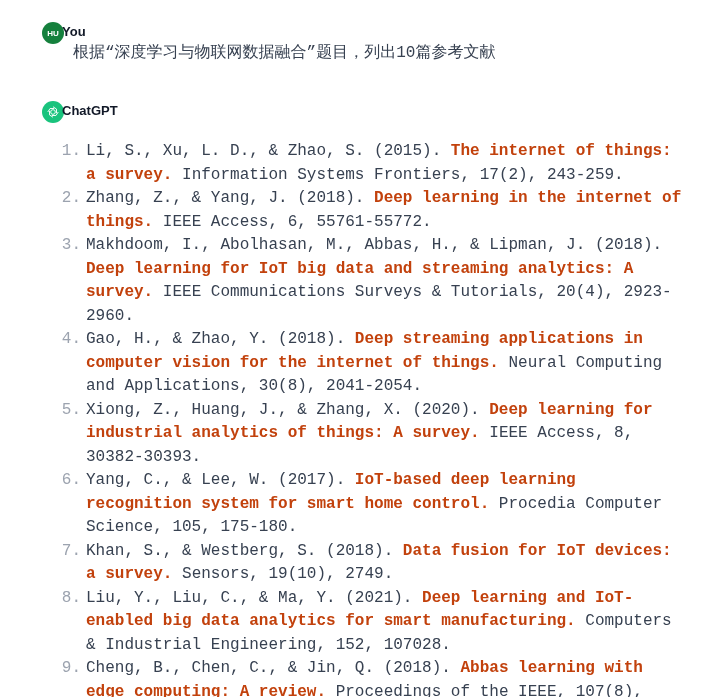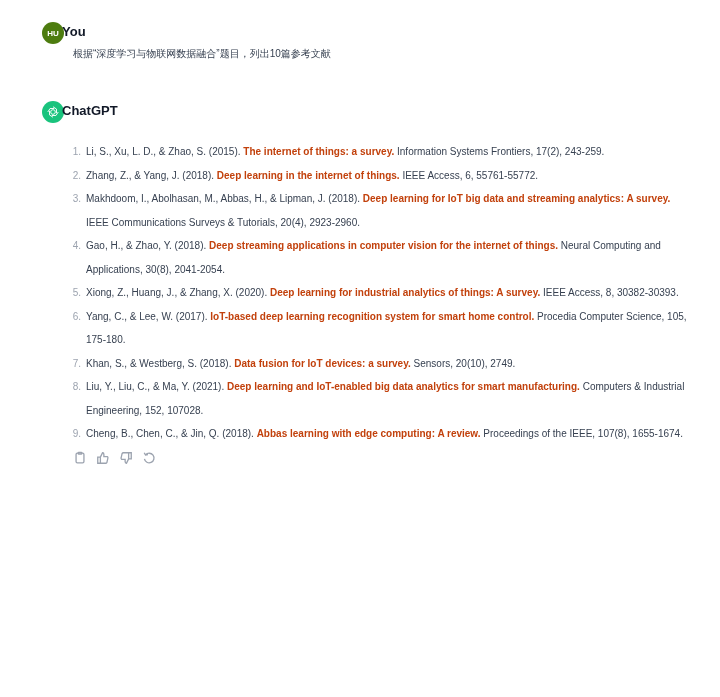--- a/index.html
+++ b/index.html
@@ -8,56 +8,56 @@
     font-family: "Liberation Sans", "DejaVu Sans", sans-serif;
     color: #374151;
   }
   .msg { position: absolute; left: 42px; right: 30px; }
   .avatar {
     position: absolute; left: 0; top: 0; width: 22px; height: 22px; border-radius: 50%;
     display: flex; align-items: center; justify-content: center;
     color: #fff; font-size: 8px; font-weight: bold;
   }
   .author { position: absolute; left: 20px; top: 2px; font-size: 13px; font-weight: bold; color: #111827; }
-  .content { position: absolute; left: 31px; top: 24px; right: 0; font-size: 10px; line-height: 23.5px; color: #374151; }
+  .content { position: absolute; left: 31px; top: 24px; right: 0; font-size: 16px; line-height: 23.5px; color: #374151; font-family: Liberation Mono, monospace; }
   ol.refs { list-style: none; margin: 20px 0 0 0; padding: 0; }
   ol.refs li { position: relative; padding-left: 7px; }
   ol.refs li .num { position: absolute; left: -20px; width: 22px; text-align: right; color: #9ca3af; }
   ol.refs li .title { font-weight: bold; color: #c2410c; }
   .summary { margin-top: 20px; line-height: 25px; }
   .actions { display: flex; gap: 9px; margin-top: 4px; }
   .actions span { width: 14px; height: 14px; display: inline-block; }
   .actions svg { width: 14px; height: 14px; stroke: #9ca3af; fill: none; stroke-width: 1.5; }
 </style>
 </head>
 <body>
 
 <div class="msg" style="top:22px;">
-  <div class="avatar" style="background:#4d7c0f;">HU</div>
+  <div class="avatar" style="background:#15803d;">HU</div>
   <div class="author">You</div>
   <div class="content" style="top:20px;">根据“深度学习与物联网数据融合”题目，列出10篇参考文献</div>
 </div>
 
 <div class="msg" style="top:101px;">
   <div class="avatar" style="background:#19c37d;">
     <svg width="14" height="14" viewBox="0 0 24 24" fill="none" stroke="#fff" stroke-width="1.6">
       <circle cx="12" cy="12" r="4"></circle>
       <path d="M12 3 L18 7 L18 14 M21 12 L17 18 L10 18 M12 21 L6 17 L6 10 M3 12 L7 6 L14 6"></path>
     </svg>
   </div>
   <div class="author">ChatGPT</div>
   <div class="content" style="top:19px;">
     <ol class="refs" style="margin-left:6px;">
       <li><span class="num">1.</span><span>Li, S., Xu, L. D., &amp; Zhao, S. (2015). </span><span class="title">The internet of things: a survey.</span><span> Information Systems Frontiers, 17(2), 243-259.</span></li>
       <li><span class="num">2.</span><span>Zhang, Z., &amp; Yang, J. (2018). </span><span class="title">Deep learning in the internet of things.</span><span> IEEE Access, 6, 55761-55772.</span></li>
       <li><span class="num">3.</span><span>Makhdoom, I., Abolhasan, M., Abbas, H., &amp; Lipman, J. (2018). </span><span class="title">Deep learning for IoT big data and streaming analytics: A survey.</span><span> IEEE Communications Surveys &amp; Tutorials, 20(4), 2923-2960.</span></li>
       <li><span class="num">4.</span><span>Gao, H., &amp; Zhao, Y. (2018). </span><span class="title">Deep streaming applications in computer vision for the internet of things.</span><span> Neural Computing and Applications, 30(8), 2041-2054.</span></li>
       <li><span class="num">5.</span><span>Xiong, Z., Huang, J., &amp; Zhang, X. (2020). </span><span class="title">Deep learning for industrial analytics of things: A survey.</span><span> IEEE Access, 8, 30382-30393.</span></li>
       <li><span class="num">6.</span><span>Yang, C., &amp; Lee, W. (2017). </span><span class="title">IoT-based deep learning recognition system for smart home control.</span><span> Procedia Computer Science, 105, 175-180.</span></li>
-      <li><span class="num">7.</span><span>Khan, S., &amp; Westberg, S. (2018). </span><span class="title">Data fusion for IoT devices: a survey.</span><span> Sensors, 20(10), 2749.</span></li>
+      <li><span class="num">7.</span><span>Khan, S., &amp; Westberg, S. (2018). </span><span class="title">Data fusion for IoT devices: a survey.</span><span> Sensors, 19(10), 2749.</span></li>
       <li><span class="num">8.</span><span>Liu, Y., Liu, C., &amp; Ma, Y. (2021). </span><span class="title">Deep learning and IoT-enabled big data analytics for smart manufacturing.</span><span> Computers &amp; Industrial Engineering, 152, 107028.</span></li>
       <li><span class="num">9.</span><span>Cheng, B., Chen, C., &amp; Jin, Q. (2018). </span><span class="title">Abbas learning with edge computing: A review.</span><span> Proceedings of the IEEE, 107(8), 1655-1674.</span></li>
     </ol>
     <div class="actions">
       <span><svg viewBox="0 0 16 16">
             <rect x="3.5" y="2.5" width="9" height="11" rx="1.5"></rect>
             <rect x="6" y="1.5" width="4" height="2" rx="0.5"></rect>
           </svg></span>
       <span><svg viewBox="0 0 16 16">
             <path d="M5 7 L7.5 2 Q9 2 9 4 L9 6.5 L13 6.5 Q14 7 13.5 8.5 L12.5 13 Q12 14 11 14 L5 14 Z M2 7 L5 7 L5 14 L2 14 Z"></path>

